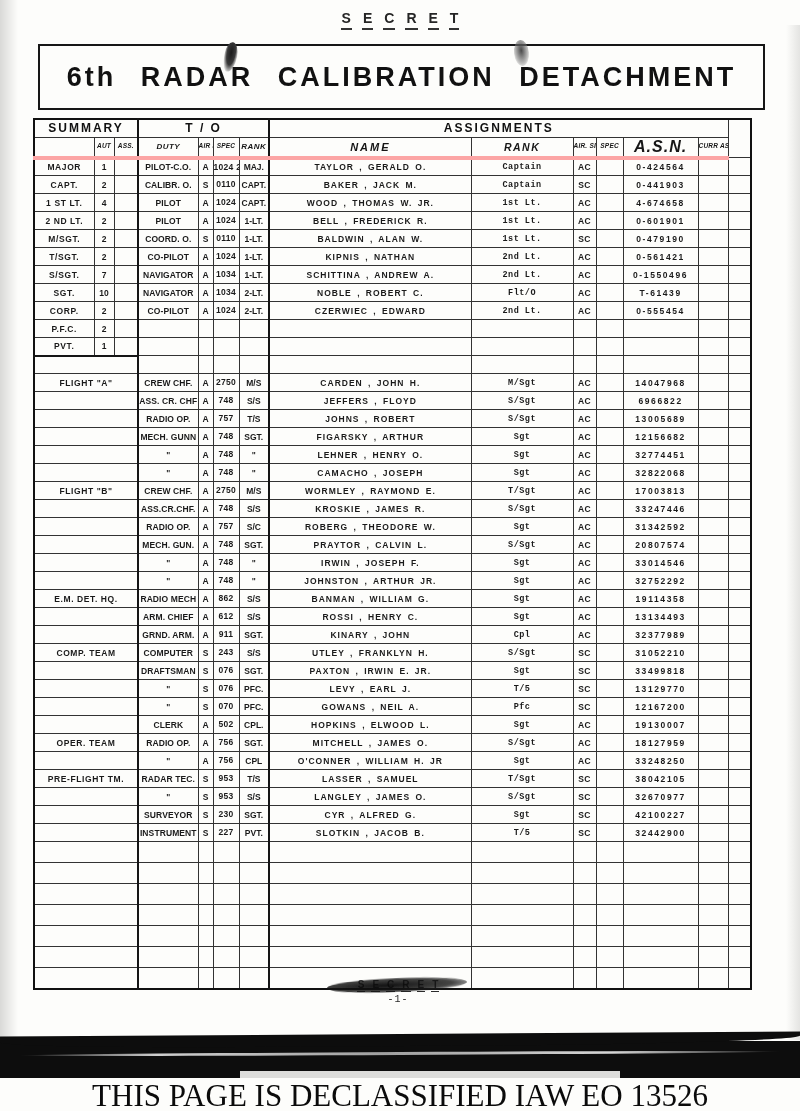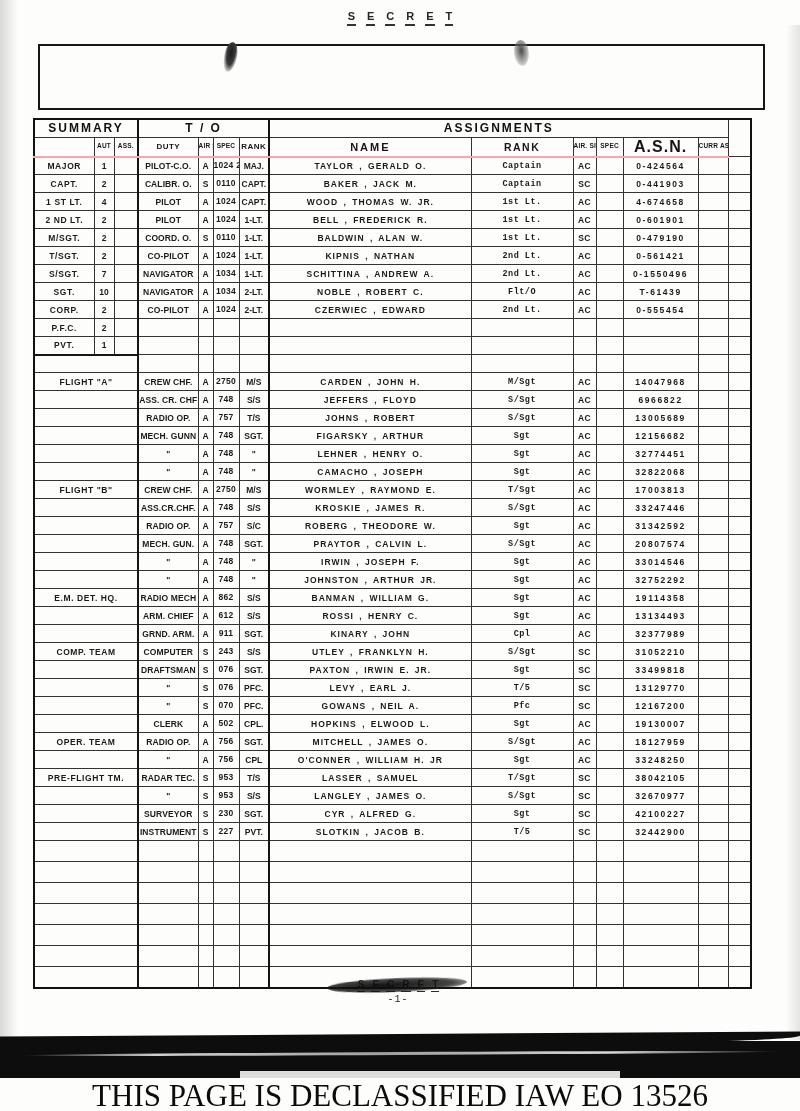--- a/index.html
+++ b/index.html
@@ -5,21 +5,21 @@
   html,body{margin:0;padding:0;background:#ffffff;}
   .page{position:relative;width:800px;height:1111px;background:#fdfdfb;overflow:hidden;
         font-family:"Liberation Sans",sans-serif;color:#161616;}
   
   .edge-left{position:absolute;left:0;top:0;width:18px;height:1042px;
              background:linear-gradient(90deg,#d9d9d7,rgba(255,255,255,0));}
   .edge-right{position:absolute;right:0;top:25px;width:14px;height:1015px;
               background:linear-gradient(270deg,#e4e4e2,rgba(255,255,255,0));}
   
   .secret-top{position:absolute;top:10px;left:0;right:0;text-align:center;
-              font-size:11px;font-weight:bold;color:#252525;}
+              font-size:14px;font-weight:bold;color:#252525;}
   .letterize span{display:inline-block;margin:0 5px;padding:0 1px 2px;border-bottom:2px solid #333;}
   .secret-bottom.letterize span{margin:0 3px;padding:0 1px 1px;border-bottom:1.5px solid #2b2b2b;}
   
   .title-box{position:absolute;left:38px;top:44px;width:723px;height:62px;
              border:2.5px solid #161616;display:flex;align-items:center;justify-content:center;}
   .title{font-size:27px;font-weight:bold;letter-spacing:3px;word-spacing:14px;color:#111;}
   .smudge{position:absolute;}
   .smudge-1{left:184px;top:-4px;width:13px;height:30px;transform:rotate(10deg);
             border-radius:50% 50% 60% 40%/45% 45% 55% 55%;
             background:radial-gradient(ellipse at 50% 35%,#1c1c1c 0%,#3a3a3a 45%,rgba(120,120,120,.35) 70%,transparent 82%);}
@@ -27,21 +27,21 @@
             background:radial-gradient(ellipse at 50% 40%,#4a4a4a,rgba(130,130,130,.5) 60%,transparent 82%);}
   
   table.roster{position:absolute;left:33px;top:118px;width:717px;table-layout:fixed;
                border-collapse:collapse;border:2px solid #111;}
   .roster th,.roster td{border:1px solid #333;padding:0;overflow:hidden;white-space:nowrap;
                         text-align:center;vertical-align:middle;}
   .roster thead tr.hg{height:18px;}
   .roster thead tr.hs{height:19px;}
   .roster tbody tr{height:18px;}
   .roster tbody tr.row-e{height:21px;}
-  .roster thead tr.hs th{border-bottom:2px solid #fca5a5;}
+  .roster thead tr.hs th{border-bottom:4px solid #fca5a5;font-style:italic;}
   .h-group{font-size:12px;font-weight:bold;letter-spacing:2px;color:#111;}
   .h-tiny{font-size:6.5px;line-height:6.5px;font-weight:bold;white-space:pre-line;letter-spacing:.2px;}
   .h-duty,.h-rank{font-size:8px;font-weight:bold;letter-spacing:.5px;}
   .h-name{font-size:11px;font-weight:bold;letter-spacing:2px;}
   .h-rank2{font-size:10.5px;font-weight:bold;letter-spacing:1.5px;}
   .h-asn{font-size:16px;font-weight:bold;letter-spacing:1px;}
   .th-duty,.th-to,.c-duty{border-left:2px solid #151515 !important;margin-left:42px;}
   .th-name,.th-assignments,.c-name{border-left:2px solid #151515 !important;}
   .roster tbody tr:nth-child(11) td.c-label,
   .roster tbody tr:nth-child(11) td.c-aut,
@@ -80,20 +80,21 @@
 
 <div class="page">
   <div class="edge-left"></div>
   <div class="edge-right"></div>
 
   <div class="secret-top letterize"><span>S</span><span>E</span><span>C</span><span>R</span><span>E</span><span>T</span></div>
 
   <div class="title-box">
     <div class="smudge smudge-1"></div>
     <div class="smudge smudge-2"></div>
+    <div class="title">6th RADAR CALIBRATION DETACHMENT</div>
   </div>
 
   <table class="roster">
     <colgroup>
       <col style="width:60px">
         <col style="width:20px">
         <col style="width:24px">
       <col style="width:60px">
         <col style="width:15px">
         <col style="width:26px">

